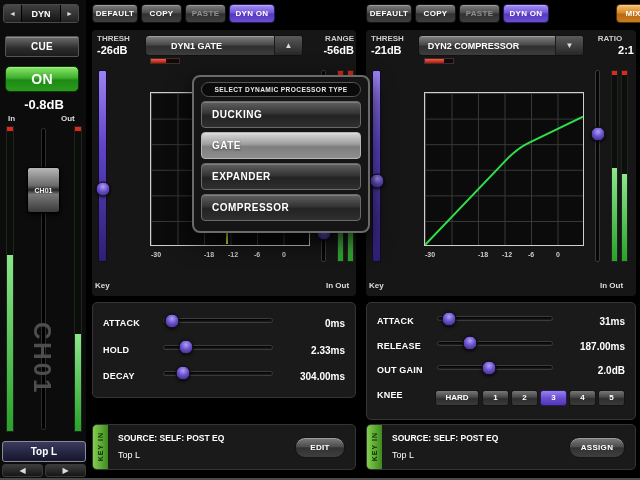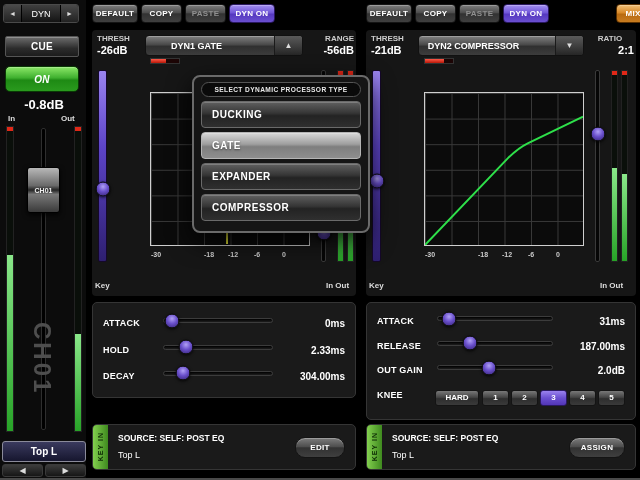--- a/index.html
+++ b/index.html
@@ -72,25 +72,25 @@
   .keyin-tab span { writing-mode:vertical-rl; transform:rotate(180deg); font-size:7px; font-weight:bold;
                     color:#0c2a04; letter-spacing:1px; }
   .keyin-src { position:absolute; left:25px; top:8px; color:#fff; font-size:8.5px; font-weight:bold; }
   .keyin-ch  { position:absolute; left:25px; top:25px; color:#fff; font-size:9px; }
 
   
   .sidebar { position:absolute; left:0; top:0; width:88px; height:480px; background:#0c0c0c; border-right:2px solid #000; }
   .seg { position:absolute; display:flex; background:#1c1c1c; border:1px solid #4a4a4a; border-radius:3px; overflow:hidden; }
   .seg-arrow { width:17px; display:flex; align-items:center; justify-content:center; color:#ddd; font-size:7px;
                background:linear-gradient(#4a4a4a,#222); cursor:pointer; }
-  .seg-label { flex:1; display:flex; align-items:center; justify-content:center; color:#fff; font-size:9px; font-weight:normal;
+  .seg-label { flex:1; display:flex; align-items:center; justify-content:center; color:#fff; font-size:9px; font-weight:bold;
                border-left:1px solid #000; border-right:1px solid #000; background:linear-gradient(#3e3e3e,#141414); cursor:pointer; }
   .cue-btn { border-radius:2px; background:linear-gradient(180deg,#6e6e6e 0%,#2c2c2c 60%,#1c1c1c 100%); font-size:10px; border-color:#555; }
   .on-btn  { background:linear-gradient(180deg,#8ce868 0%,#3fb02f 45%,#1e8a14 55%,#2a9a1e 100%); border-color:#0a3a05;
-             font-size:10px; border-radius:5px;font-style:italic; }
+             font-size:14px; border-radius:5px; }
   .level { position:absolute; color:#fff; font-weight:bold; font-size:13px; text-align:center; }
   .ftrack { position:absolute; background:#000; border:1px solid #2e2e2e; border-radius:2px; }
   .fcap { position:absolute; background:linear-gradient(180deg,#b8b8b8 0%,#6a6a6a 40%,#242424 50%,#787878 60%,#3a3a3a 100%);
           border:1px solid #000; border-radius:3px; display:flex; align-items:center; justify-content:center;
           color:#eee; font-size:7px; font-weight:bold; box-shadow:0 2px 5px rgba(0,0,0,.8); cursor:grab; }
   .wm { position:absolute; writing-mode:vertical-lr; color:#4e4e4e; font-size:24px; font-weight:bold; letter-spacing:3px; }
   .chname { position:absolute; display:flex; align-items:center; justify-content:center;
             background:linear-gradient(180deg,#3a3a5e,#16162e); border:1px solid #8a8a9a; border-radius:3px;
             color:#fff; font-size:10px; font-weight:bold; cursor:pointer; }
   .charrow { position:absolute; display:flex; align-items:center; justify-content:center;

